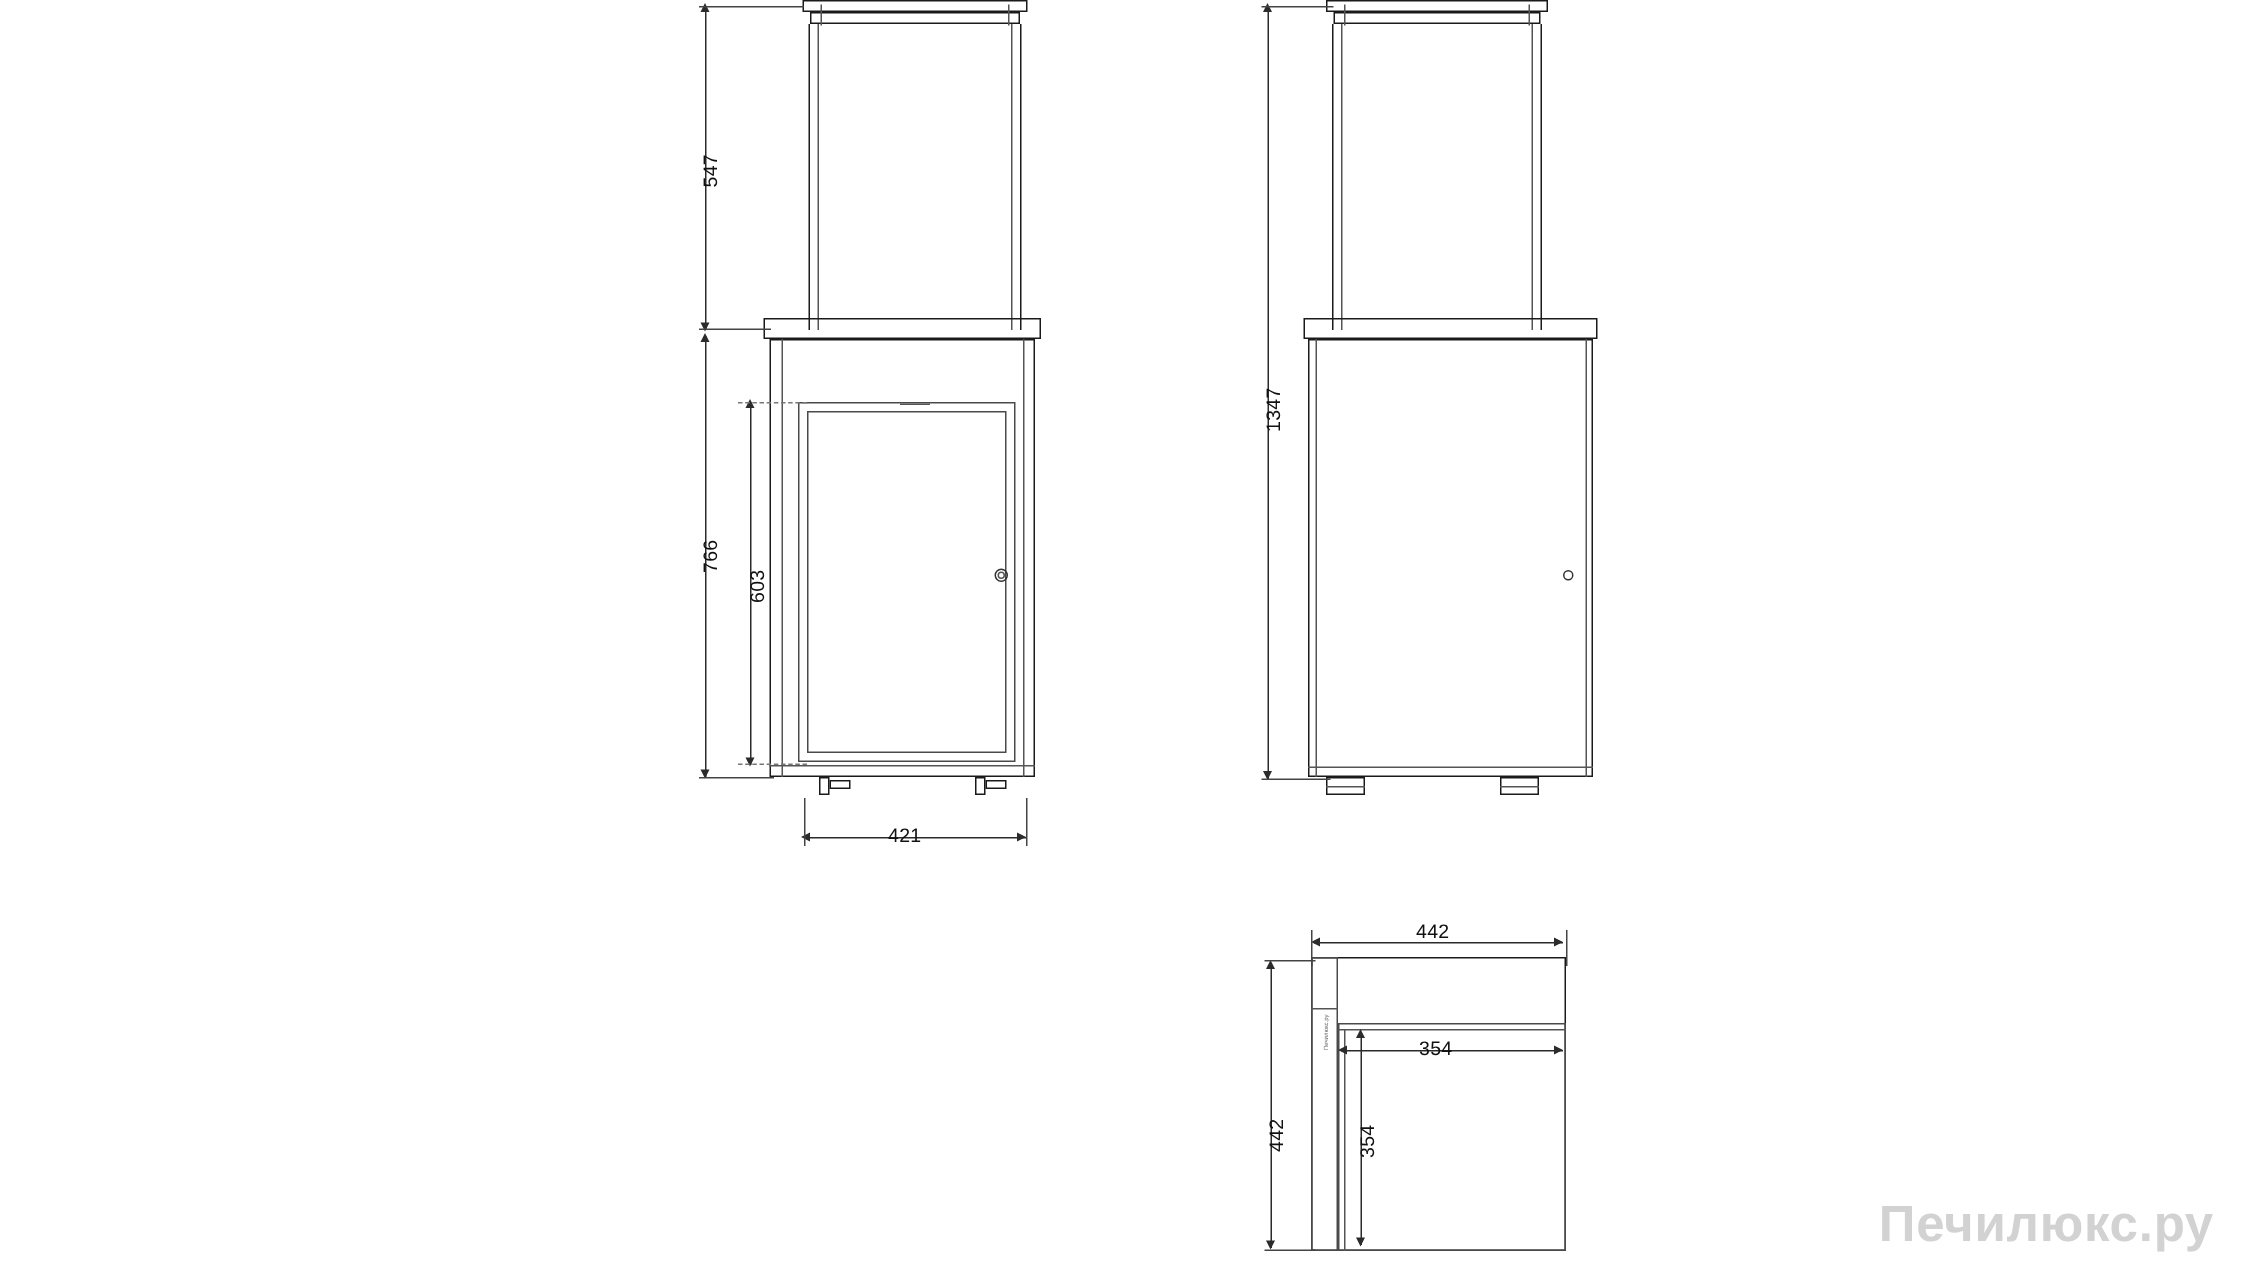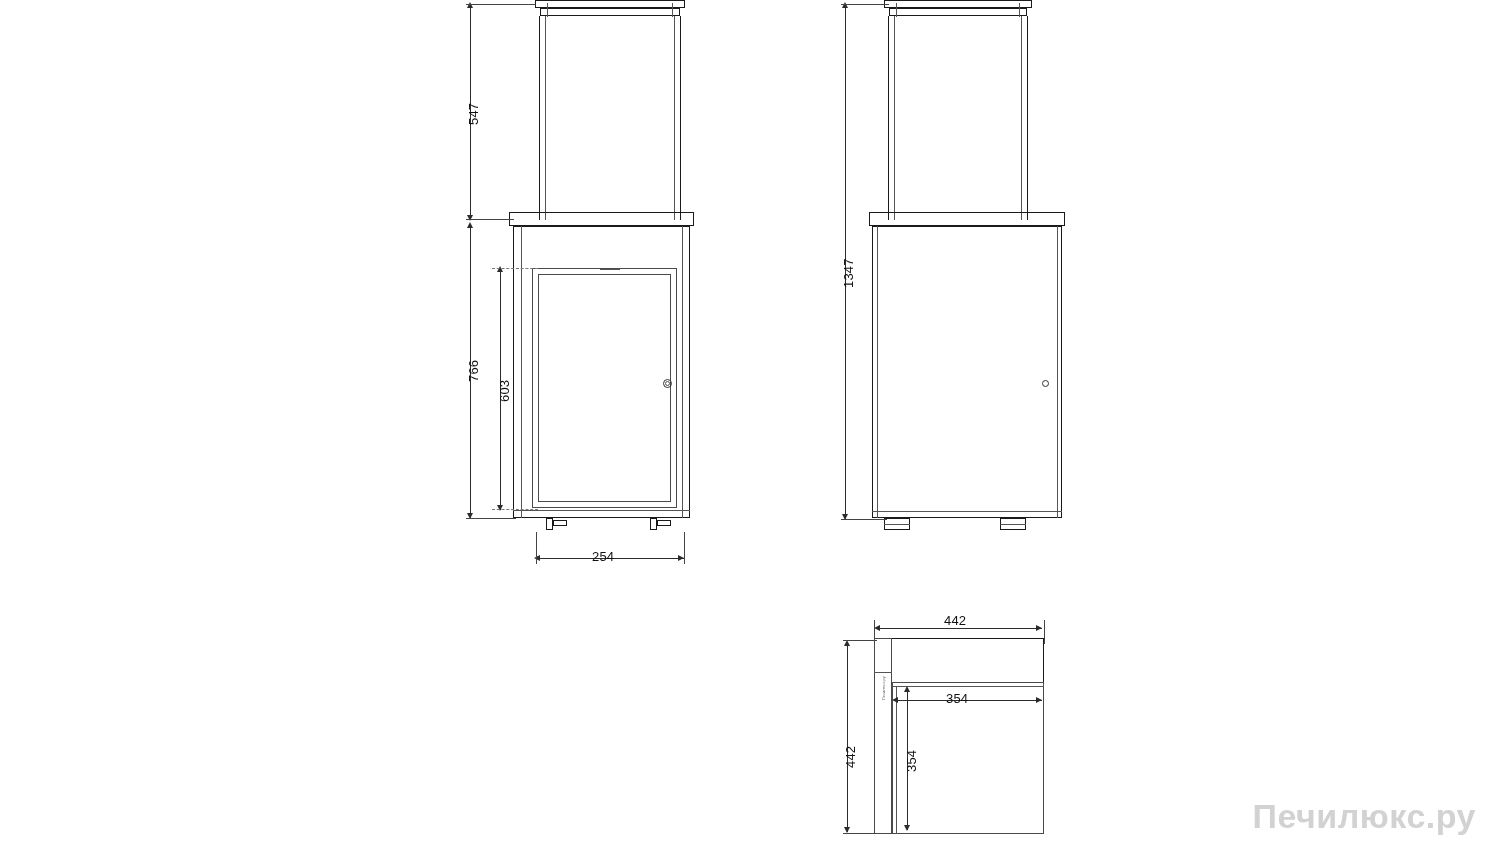--- a/index.html
+++ b/index.html
@@ -149,21 +149,21 @@
     <div class="arrow arr-down" style="left:497px; top:505px;"></div>
     <div class="dashed-h" style="left:492px; top:268px; width:46px;"></div>
     <div class="dashed-h" style="left:492px; top:509px; width:46px;"></div>
     <div class="label rot" style="left:497px; top:402px;">603</div>
 
     <div class="line h dim-line" style="left:536px; top:558px; width:148px;"></div>
     <div class="arrow arr-left" style="left:534px; top:555px;"></div>
     <div class="arrow arr-right" style="left:678px; top:555px;"></div>
     <div class="line v dim-ext" style="left:536px; top:532px; height:32px;"></div>
     <div class="line v dim-ext" style="left:684px; top:532px; height:32px;"></div>
-    <div class="label" style="left:592px; top:549px;">254</div>
+    <div class="label" style="left:592px; top:549px;">421</div>
   </div>
 
   <div>
 
     <div class="rect" style="left:884px; top:0px; width:148px; height:8px;"></div>
     <div class="rect" style="left:889px; top:8px; width:138px; height:8px;"></div>
     <div class="line v" style="left:888px; top:16px; height:204px;"></div>
     <div class="line v" style="left:1027px; top:16px; height:204px;"></div>
     <div class="line v thin" style="left:894px; top:16px; height:204px;"></div>
     <div class="line v thin" style="left:1021px; top:16px; height:204px;"></div>

